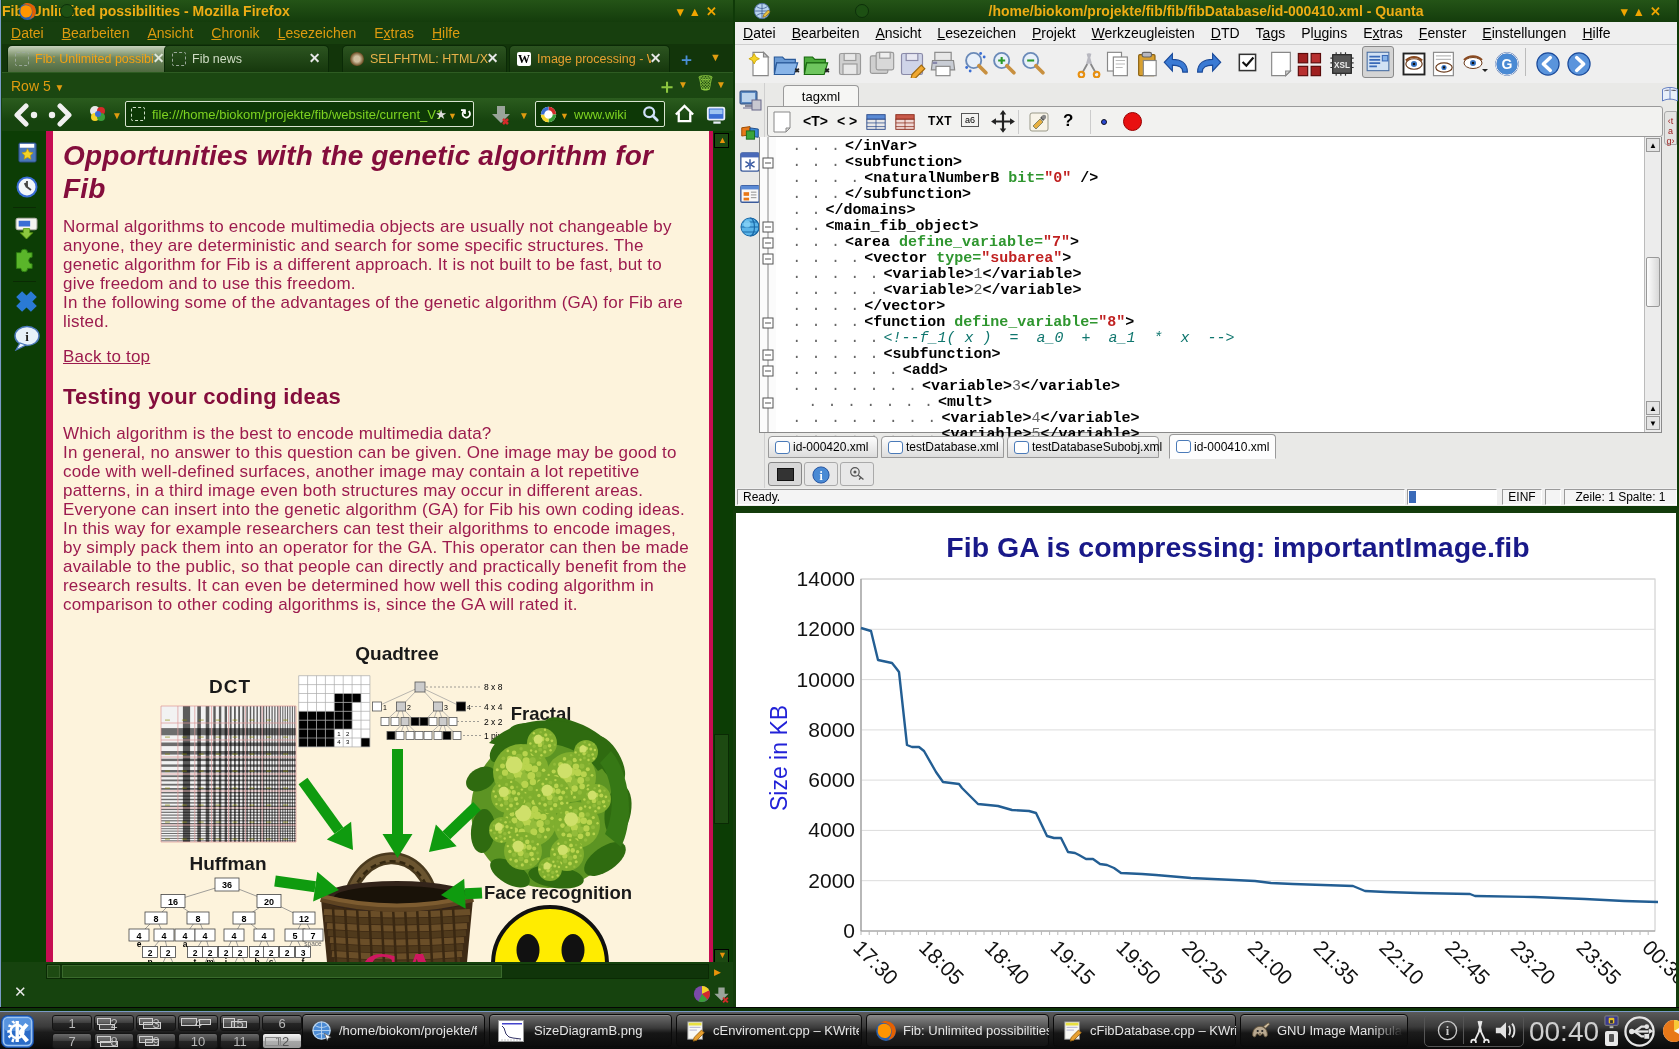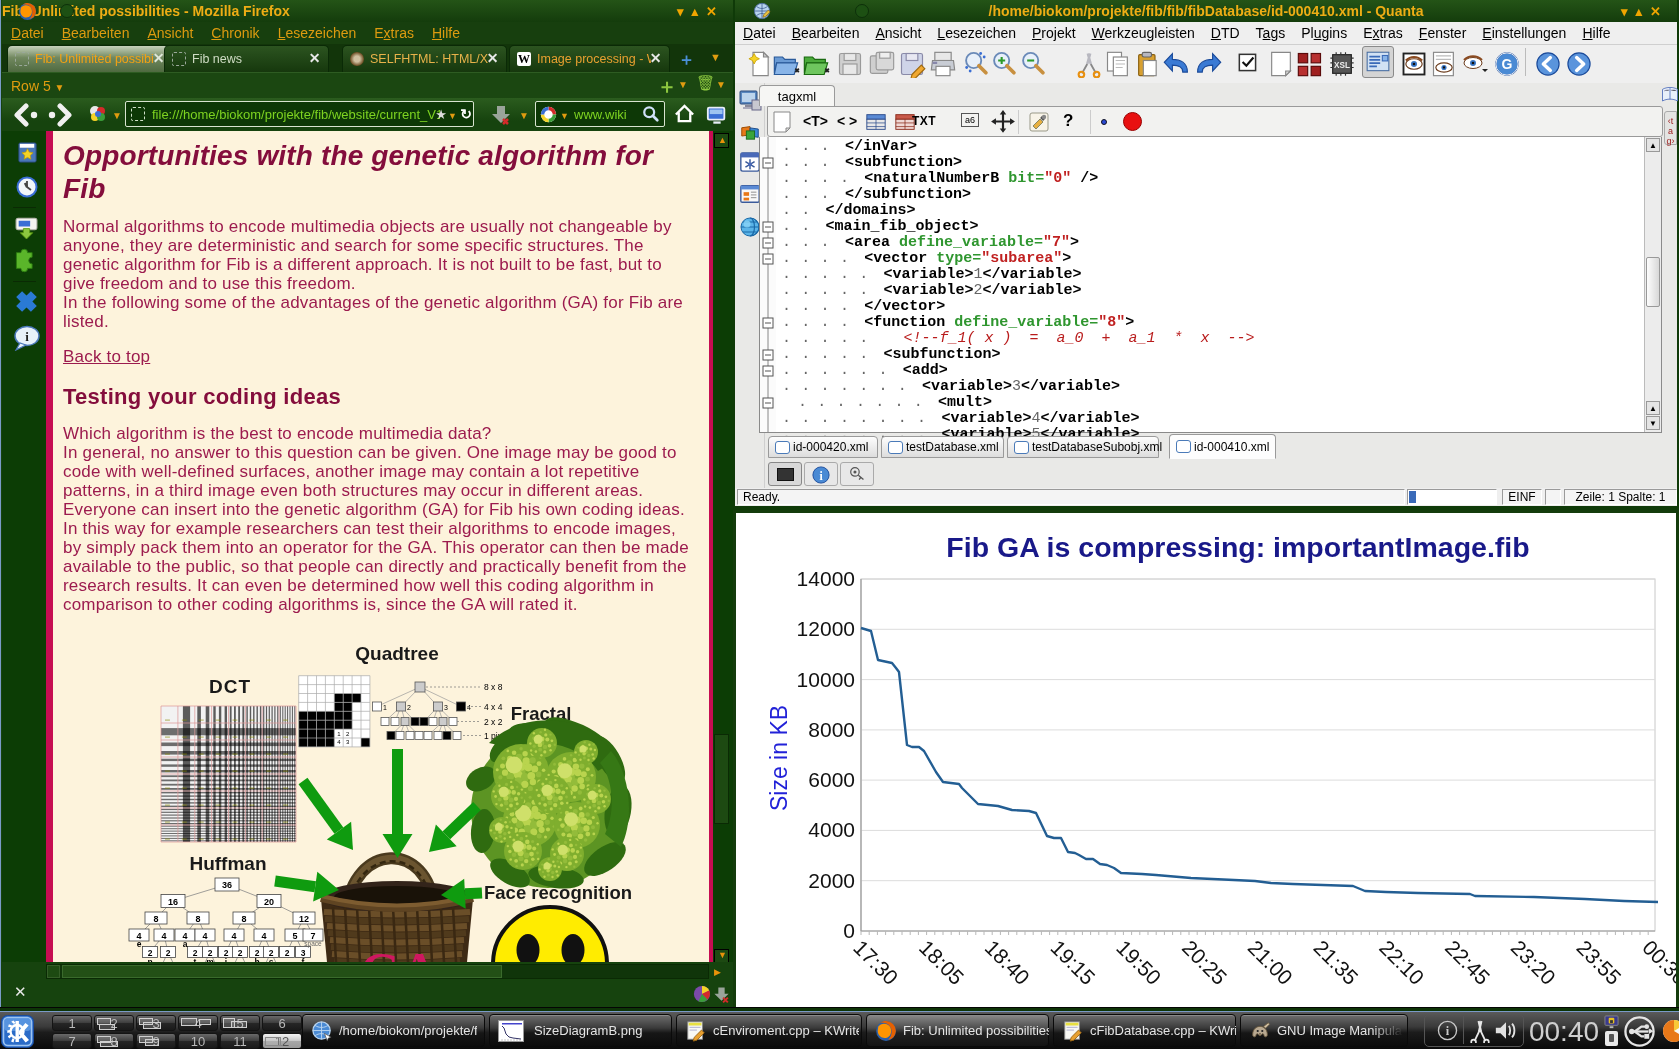--- a/index.html
+++ b/index.html
@@ -52,42 +52,42 @@
   
   #qw { left:733px; top:0; width:946px; height:510px; background:#0f3a08; }
   #qw-title { left:2px; top:0; width:942px; height:22px; background:linear-gradient(#245417,#143c0c);
       color:#eead15; font-size:14px; font-weight:bold; text-align:center; line-height:23px; }
   #qw-menu { left:2px; top:22px; width:942px; height:23px; background:#efefef; color:#000; font-size:14px;
       border-bottom:1px solid #cfcfcf; }
   #qw-menu span { margin:0 8px; line-height:23px; display:inline-block; }
   #qw-tb1 { left:2px; top:45px; width:942px; height:38px; background:#efefef; }
   #qw-mid { left:2px; top:83px; width:942px; height:405px; background:#e9e9e7; }
   #qw-left { left:0px; top:0px; width:30px; height:405px; background:#e9e9e7; border-right:1px solid #cfcfcf; }
-  #qw-tagtab { left:24px; top:2px; width:76px; height:21px; background:#f6f6f4; border:1px solid #9a9a9a;
+  #qw-tagtab { left:48px; top:2px; width:76px; height:21px; background:#f6f6f4; border:1px solid #9a9a9a;
       border-bottom:none; border-radius:4px 4px 0 0; font-size:13px; text-align:center; line-height:21px; }
   #qw-tb2 { left:32px; top:23px; width:896px; height:31px; background:#f2f2f0; border:1px solid #9a9a9a; border-radius:0 3px 3px 3px; }
   #qw-edit { left:24px; top:54px; width:903px; height:296px; background:#fff; border:1px solid #8a8a8a; border-top:none; }
   #qw-right { left:929px; top:0px; width:13px; height:405px; background:#e9e9e7; }
   #qw-ftabs { left:30px; top:350px; width:899px; height:27px; }
   #qw-btns { left:30px; top:377px; width:899px; height:28px; }
   #qw-status { left:2px; top:488px; width:942px; height:18px; background:#efefef; font-size:12px; color:#000; }
   .stpanel { position:absolute; top:1px; height:16px; background:#f4f4f4; border:1px solid #9a9a9a;
       border-right-color:#fff; border-bottom-color:#fff; line-height:15px; }
   .qico { position:absolute; top:5px; }
   .qtab { position:absolute; top:3px; height:22px; background:linear-gradient(#fdfdfd,#dddddd); border:1px solid #9a9a9a;
       border-radius:4px 4px 0 0; font-size:12px; color:#000; }
   .qtab .ft { position:absolute; left:24px; line-height:21px; white-space:nowrap; }
   .ficon { position:absolute; left:6px; top:4px; width:15px; height:13px; border:1.5px solid #4a7ab8;
       border-radius:3px; background:#fff; }
   .codeline { position:absolute; white-space:pre; font-family:"Liberation Mono", monospace; font-size:15px;
-      font-weight:bold; color:#000; }
+      font-weight:bold; color:#000;text-align:right; }
   .cd { color:#666; font-weight:normal; }
   .cg { color:#2f962f;margin-top:44px; }
   .cr { color:#c02020; }
-  .cc { color:#b91c1c; font-weight:normal; font-style:italic;margin-left:20px; }
+  .cc { color:#0f766e; font-weight:normal; font-style:italic; }
   .tb { display:inline-block; width:19.3px; font-style:normal; }
   .sp { display:inline-block; width:5px; }
 
   
   #cw { left:733px; top:510px; width:946px; height:497px; background:#fff; border:3px solid #143c0c; }
 
   
   #bar { left:0; top:1011px; width:1679px; height:38px;
      background:linear-gradient(#5a5a5a,#3a3a3a 40%,#1c1c1c 55%,#0a0a0a); border-top:1px solid #7a9ac8; }
   .pgbtn { position:absolute; width:40px; height:16px; border-radius:3px;
@@ -1657,21 +1657,21 @@
         <svg class="qico" style="left:97px;top:4px" width="22" height="22" viewBox="0 0 24 24">
           <rect x="2" y="4" width="20" height="5" fill="#5a8ad4" stroke="#2a4a8a"></rect>
           <rect x="2" y="9" width="20" height="11" fill="#e8e8e8" stroke="#2a4a8a"></rect>
           <path d="M2 13 h20 M2 17 h20 M12 9 v11" stroke="#2a4a8a" stroke-width="0.8"></path>
         </svg>
         <svg class="qico" style="left:126px;top:4px" width="22" height="22" viewBox="0 0 24 24">
           <rect x="2" y="4" width="20" height="5" fill="#c85a4a" stroke="#8a2a1a"></rect>
           <rect x="2" y="9" width="20" height="11" fill="#f0d8d4" stroke="#8a2a1a"></rect>
           <path d="M2 13 h20 M2 17 h20 M12 9 v11" stroke="#8a2a1a" stroke-width="0.8"></path>
         </svg>
-        <div class="abs" style="left:144px;top:7px;font-weight:bold;font-size:12px;letter-spacing:0.5px">TXT</div>
+        <div class="abs" style="left:160px;top:7px;font-weight:bold;font-size:12px;letter-spacing:0.5px">TXT</div>
         <div class="abs" style="left:193px;top:6px;width:18px;height:14px;border:1.5px solid #555;font-size:9px;text-align:center;line-height:13px">a6</div>
         <svg class="qico" style="left:222px;top:2px" width="26" height="26" viewBox="0 0 24 24">
           <path d="M12 1 L15 5 H13 V10.5 H18.5 V8.5 L23 11.5 L18.5 14.5 V12.5 H13 V18 H15 L12 22 L9 18 H11 V12.5 H5.5 V14.5 L1 11.5 L5.5 8.5 V10.5 H11 V5 H9 Z" fill="#222"></path>
         </svg>
         <div style="position:absolute;left:250px;top:3px;width:1px;height:24px;background:#ccc"></div>
         <svg class="qico" style="left:259px;top:3px" width="24" height="24" viewBox="0 0 24 24">
           <rect x="3" y="3" width="18" height="18" rx="2" fill="#f8f4e8" stroke="#998"></rect>
           <path d="M6 16 l7 -7 3 3 -7 7 z" fill="#e8b040" stroke="#886"></path>
           <path d="M14 7 l3 3" stroke="#555" stroke-width="2.5"></path>
           <circle cx="17" cy="7" r="2.2" fill="#888"></circle>

